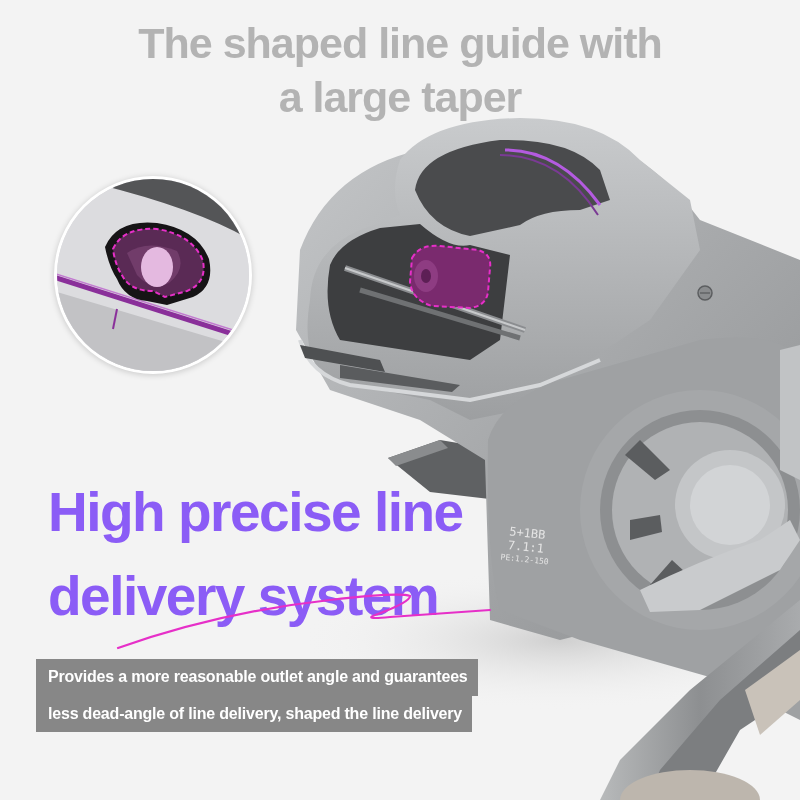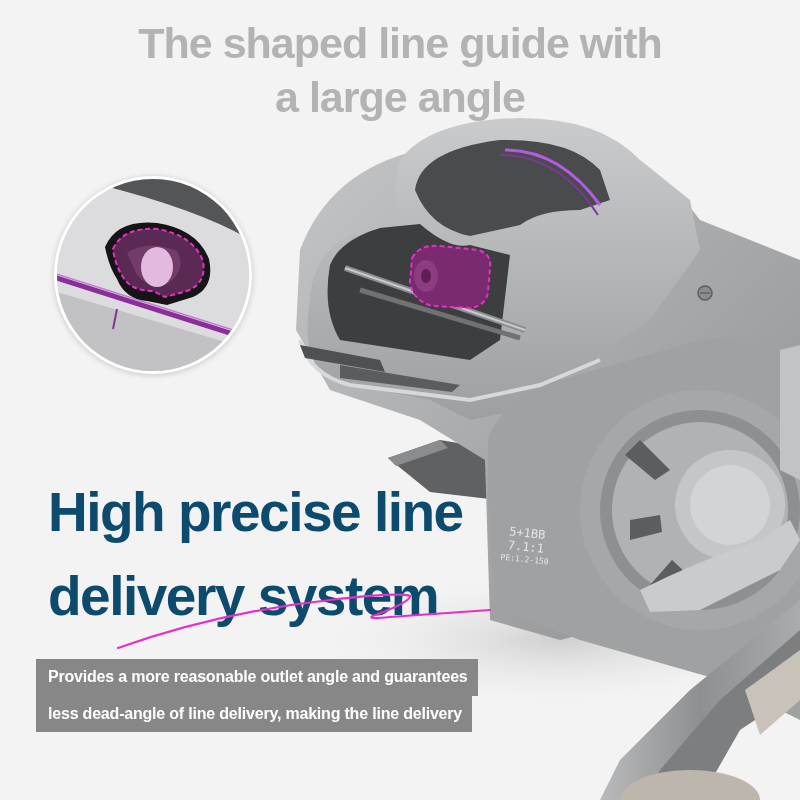--- a/index.html
+++ b/index.html
@@ -1,34 +1,34 @@
 <!DOCTYPE html>
 <html><head>
 <meta charset="utf-8">
 <style>
   html,body{margin:0;padding:0;}
   body{width:800px;height:800px;overflow:hidden;background:#f3f3f3;position:relative;font-family:"Liberation Sans",sans-serif;}
   .stage{position:absolute;left:0;top:0;width:800px;height:800px;}
   .headline{position:absolute;left:0;top:16px;width:800px;text-align:center;color:#b3b3b3;font-weight:bold;font-size:43px;line-height:54px;letter-spacing:-1px;z-index:1;}
   .reel{position:absolute;left:0;top:0;width:800px;height:800px;z-index:2;}
   .inset{position:absolute;left:54px;top:176px;width:192px;height:192px;border-radius:50%;background:#d9d9dc;border:3px solid #ffffff;box-shadow:0 1px 6px rgba(0,0,0,.18);overflow:hidden;z-index:3;}
-  .main-title{position:absolute;left:48px;top:470px;color:#0c4a6e;font-weight:bold;font-size:55px;line-height:84px;letter-spacing:-1.5px;z-index:4;}
+  .main-title{position:absolute;left:48px;top:470px;color:#8b5cf6;font-weight:bold;font-size:55px;line-height:84px;letter-spacing:-1.5px;z-index:4;}
   .desc{position:absolute;left:36px;top:659px;z-index:5;}
   .desc-line{display:block;width:max-content;background:#878787;color:#ffffff;font-weight:bold;font-size:16px;line-height:36.5px;padding:0 10px 0 12px;letter-spacing:-0.2px;}
   .spec{position:absolute;left:496px;top:526px;width:60px;text-align:center;color:#e4e4e4;font-size:12px;line-height:14px;transform:rotate(6deg);z-index:4;font-family:"DejaVu Sans Mono",monospace;}
   .spec .small{font-size:8px;line-height:12px;}
 </style>
 </head>
 <body>
 
 <div class="stage">
 
   <div class="headline">
     <div>The shaped line guide with</div>
-    <div>a large angle</div>
+    <div>a large taper</div>
   </div>
 
   <svg class="reel" viewBox="0 0 800 800" xmlns="http://www.w3.org/2000/svg">
     <defs>
       <linearGradient id="bodyG" x1="0" y1="0" x2="1" y2="1">
         <stop offset="0" stop-color="#c4c6c8"></stop>
         <stop offset="0.5" stop-color="#a8aaac"></stop>
         <stop offset="1" stop-color="#8e9092"></stop>
       </linearGradient>
       <linearGradient id="frameG" x1="0" y1="0" x2="0" y2="1">
@@ -127,16 +127,16 @@
     <div>High precise line</div>
     <div>delivery system</div>
   </div>
 
   <svg style="position:absolute;left:0;top:0;width:800px;height:800px;z-index:6;pointer-events:none" viewBox="0 0 800 800">
     <path d="M118 648 Q220 612 330 600 Q400 592 410 596 Q410 602 378 614 Q360 620 390 617 L490 610" fill="none" stroke="#e62fc8" stroke-width="2.2" stroke-linecap="round"></path>
   </svg>
 
   <div class="desc">
     <span class="desc-line">Provides a more reasonable outlet angle and guarantees</span>
-    <span class="desc-line">less dead-angle of line delivery, making the line delivery</span>
+    <span class="desc-line">less dead-angle of line delivery, shaped the line delivery</span>
   </div>
 
 </div>
 
 </body></html>

